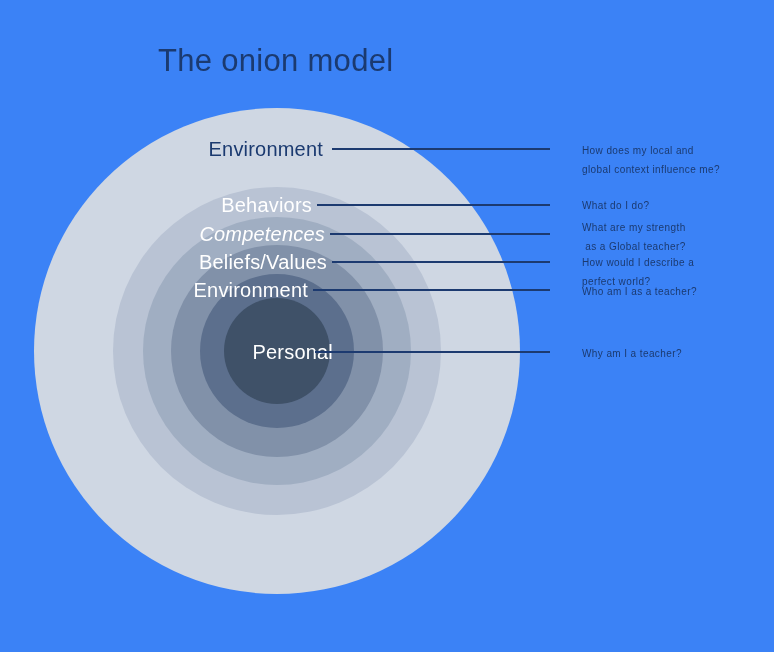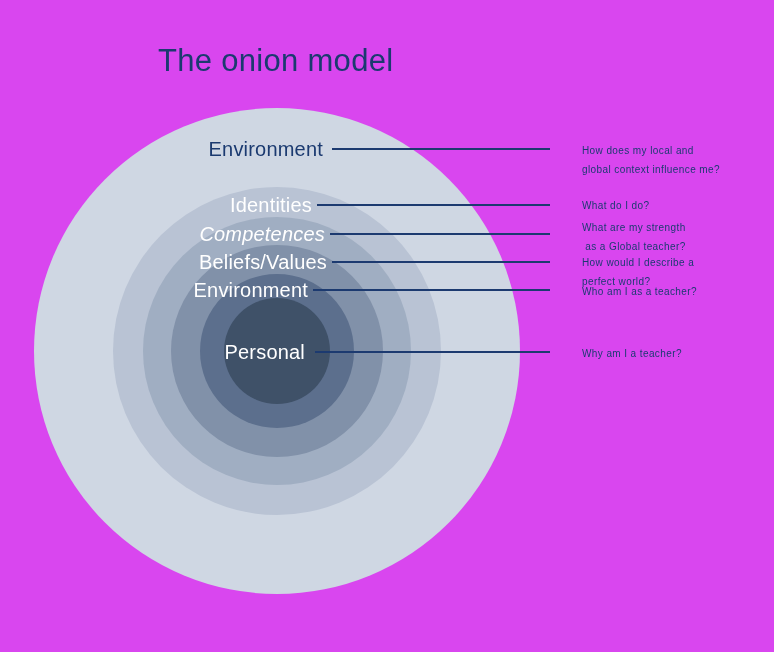--- a/index.html
+++ b/index.html
@@ -1,20 +1,20 @@
 <!DOCTYPE html>
 <html style="--background: #ffffff; --text-navy: #1b3a70; --connector-line: #1c3a70; --inner-label-text: #ffffff;"><head>
 <meta charset="utf-8">
 <title>The onion model</title>
 <style>
   html,body { margin:0; padding:0; background:#fff; }
   .canvas {
     position:relative;
     width:774px; height:652px;
-    background:#d946ef;
+    background:#3b82f6;
     overflow:hidden;
     font-family:"Liberation Sans", sans-serif;
   }
   .title {
     position:absolute;
     left:158px; top:43px;
     margin:0;
     font-size:31px;
     font-weight:400;
     letter-spacing:0.3px;
@@ -35,21 +35,21 @@
     line-height:18px;
     letter-spacing:0.2px;
     text-align:right;
     color:#fff;
   }
   .l0 { top:140px; width:323px; color:var(--text-navy, #1b3a70); }
   .l1 { top:196px; width:312px; }
   .l2 { top:225px; width:325px;font-style:italic; }
   .l3 { top:253px; width:327px; }
   .l4 { top:281px; width:308px; }
-  .l5 { top:343px; width:305px; }
+  .l5 { top:343px; width:305px;margin-left:28px; }
 
   .connector {
     position:absolute;
     height:0;
     border-top:2px solid var(--connector-line, #1c3a70);
   }
   .c0 { top:148px; left:332px; width:218px; }
   .c1 { top:204px; left:317px; width:233px; }
   .c2 { top:233px; left:330px; width:220px; }
   .c3 { top:261px; left:332px; width:218px; }
@@ -80,21 +80,21 @@
   <h1 class="title">The onion model</h1>
 
   <div class="ring r0" style="background: rgb(207, 215, 227);"></div>
   <div class="ring r1" style="background: rgb(185, 195, 212);"></div>
   <div class="ring r2" style="background: rgb(160, 174, 194);"></div>
   <div class="ring r3" style="background: rgb(129, 145, 169);"></div>
   <div class="ring r4" style="background: rgb(92, 111, 141);"></div>
   <div class="ring r5" style="background: rgb(63, 81, 104);"></div>
 
   <div class="layer-label l0">Environment</div>
-  <div class="layer-label l1">Identities</div>
+  <div class="layer-label l1">Behaviors</div>
   <div class="layer-label l2">Competences</div>
   <div class="layer-label l3">Beliefs/Values</div>
   <div class="layer-label l4">Environment</div>
   <div class="layer-label l5">Personal</div>
 
   <div class="connector c0"></div>
   <div class="connector c1"></div>
   <div class="connector c2"></div>
   <div class="connector c3"></div>
   <div class="connector c4"></div>

